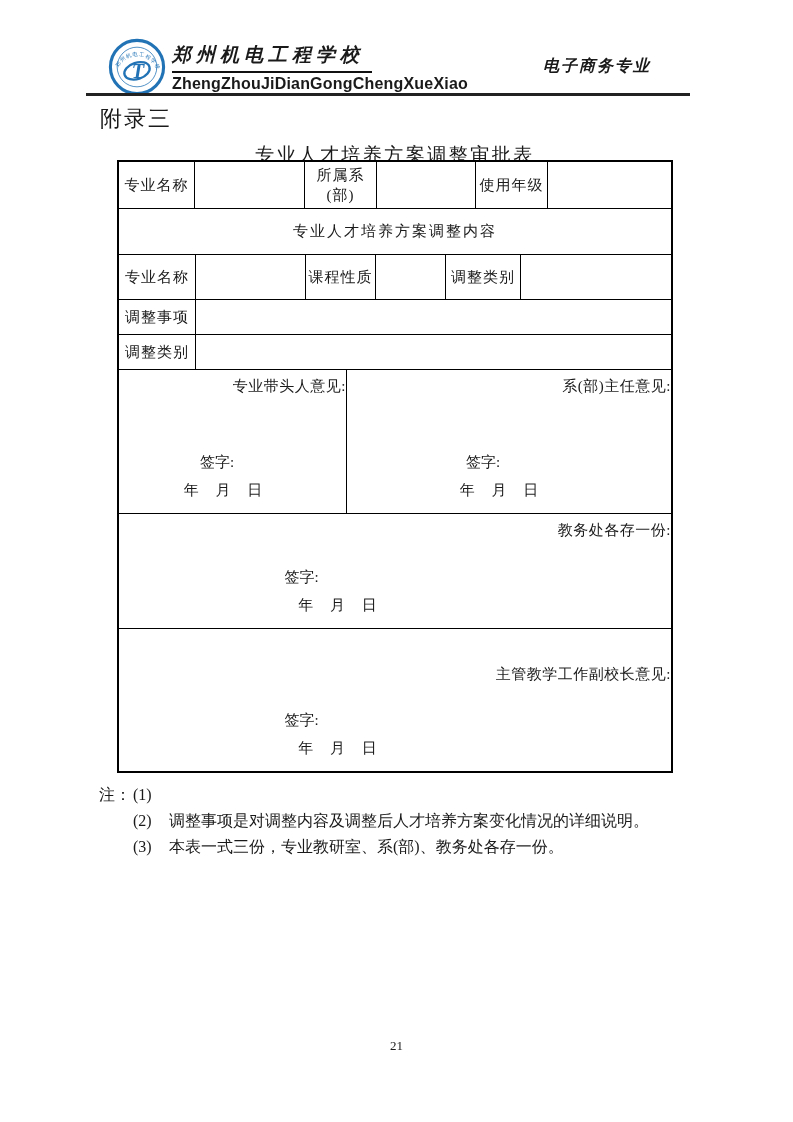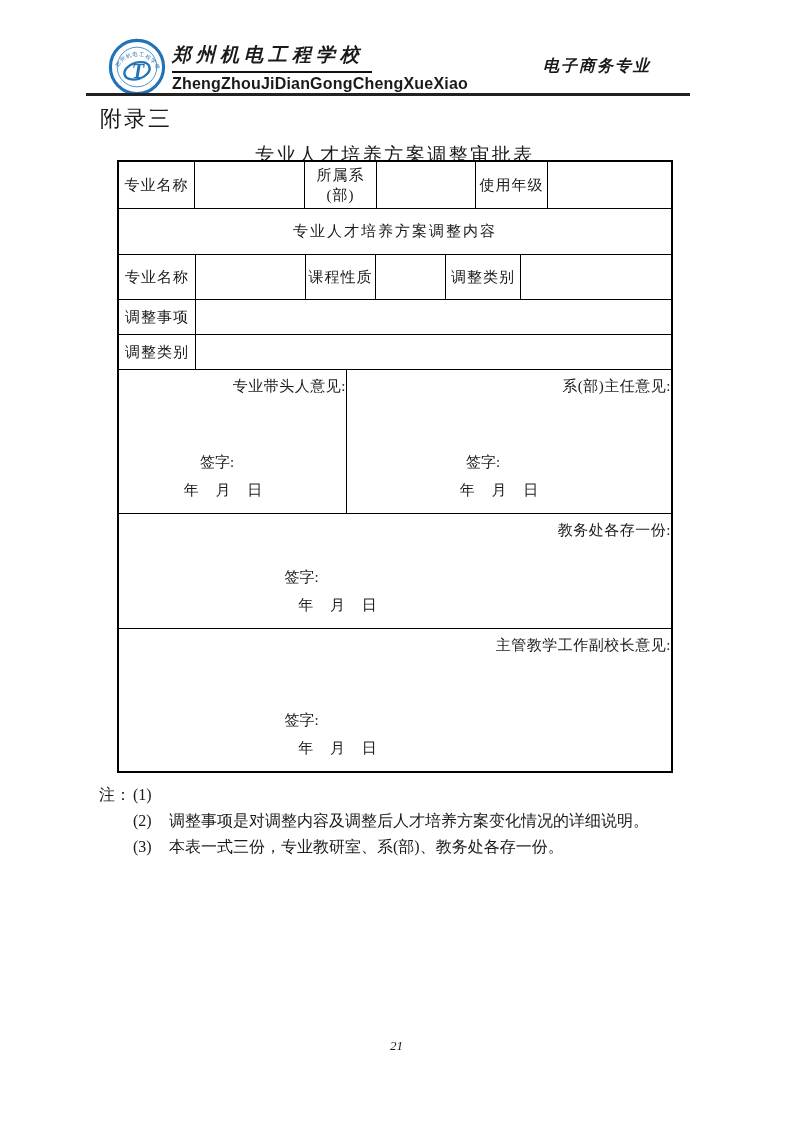--- a/index.html
+++ b/index.html
@@ -80,21 +80,21 @@
   .sig-b1 { padding-right:63px; } .sig-b2 { padding-right:31px; }
   .sig-c1 { padding-right:198px; } .sig-c2 { padding-right:126px; }
 
   
   .notes { position:absolute; left:99px; top:782px; width:572px; font-size:16px; line-height:26px; }
   .note-row { display:flex; align-items:flex-start; }
   .note-lead { width:34px; flex:none; }
   .note-num { width:36px; flex:none; }
   .note-text { flex:1; }
 
-  .page-number { position:absolute; left:0; top:1038px; width:100%; text-align:center; font-size:13px;font-style:italic; }
+  .page-number { position:absolute; left:0; top:1038px; width:100%; text-align:center; font-size:13px; }
 </style>
 </head>
 <body>
 
 <div class="page">
 
   <div class="logo">
     <svg width="58" height="58" viewBox="0 0 60 60">
       <defs>
         <path id="arcpath" d="M 9,34 A 22 22 0 0 1 51,34" fill="none"></path>
@@ -180,21 +180,21 @@
       <div class="tcell op-cell" style="flex:1;">
         <div class="op-label">教务处各存一份:</div>
         <div class="sig">
           <div class="sig-c1">签字:</div>
           <div class="sig-c2 date-line">年 月 日</div>
         </div>
       </div>
     </div>
 
     <div class="trow r8">
-      <div class="tcell op-cell" style="flex:1;">
+      <div class="tcell op-cell" style="flex:1;margin-top:29px;">
         <div class="op-label">主管教学工作副校长意见:</div>
         <div class="sig">
           <div class="sig-c1">签字:</div>
           <div class="sig-c2 date-line">年 月 日</div>
         </div>
       </div>
     </div>
 
   </div>
 

